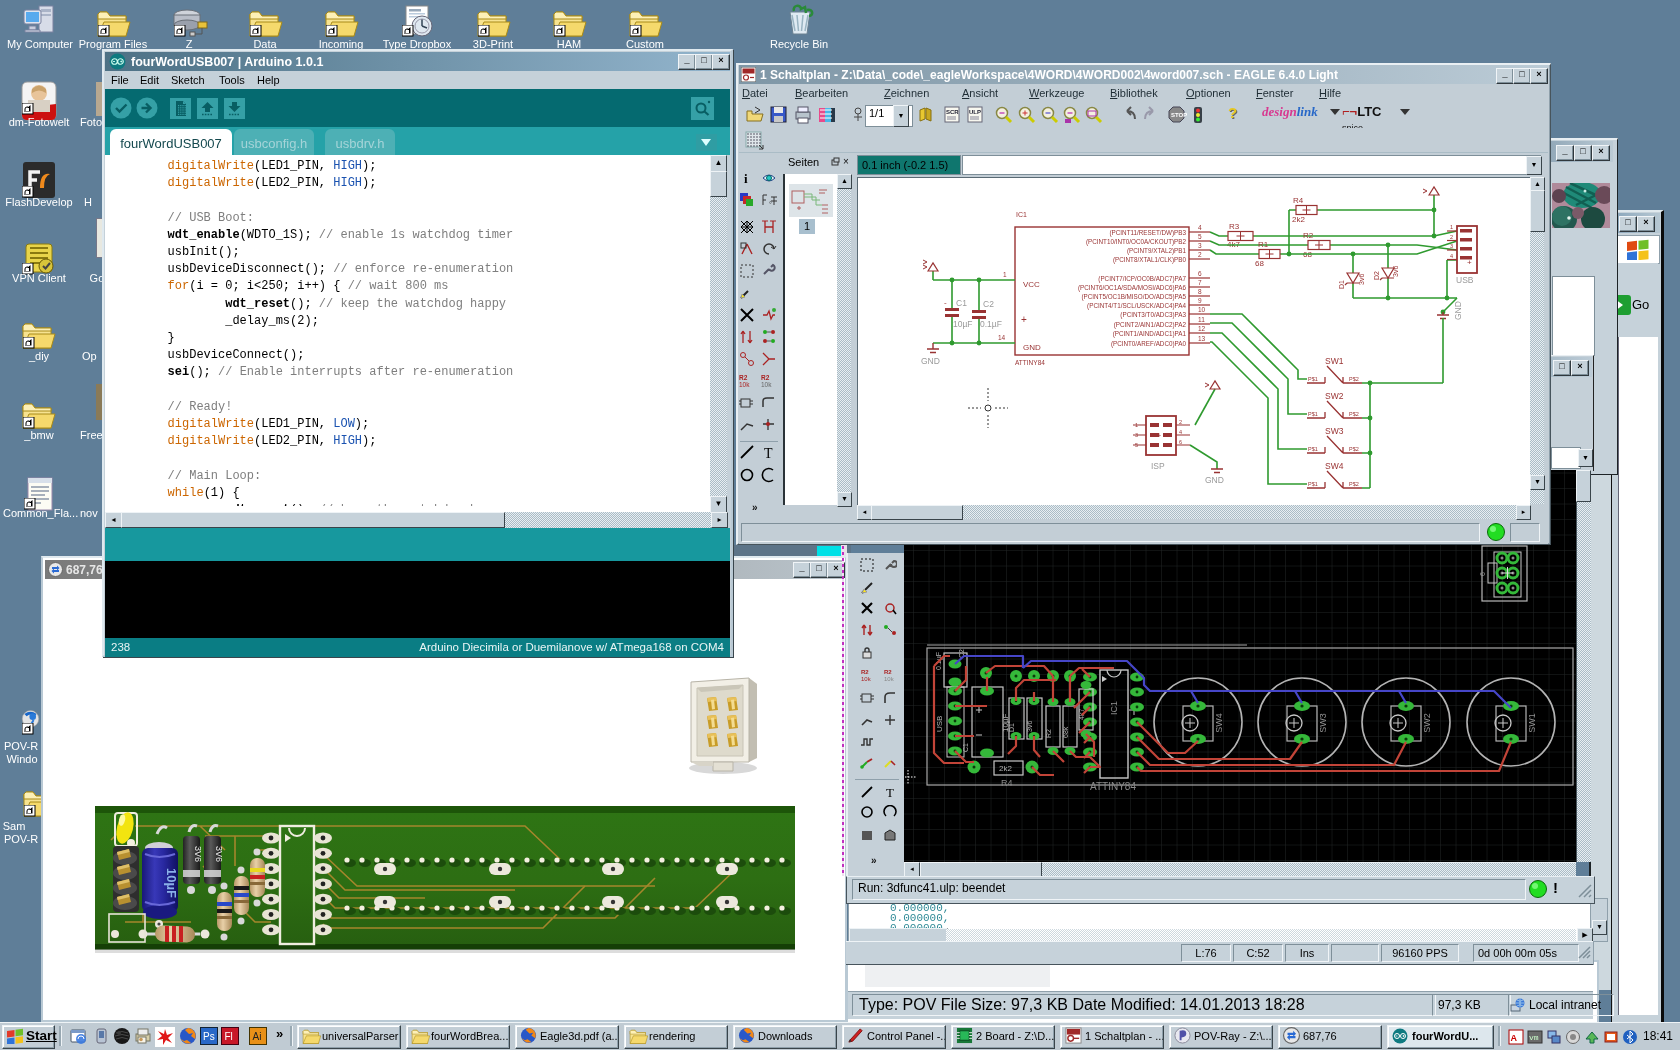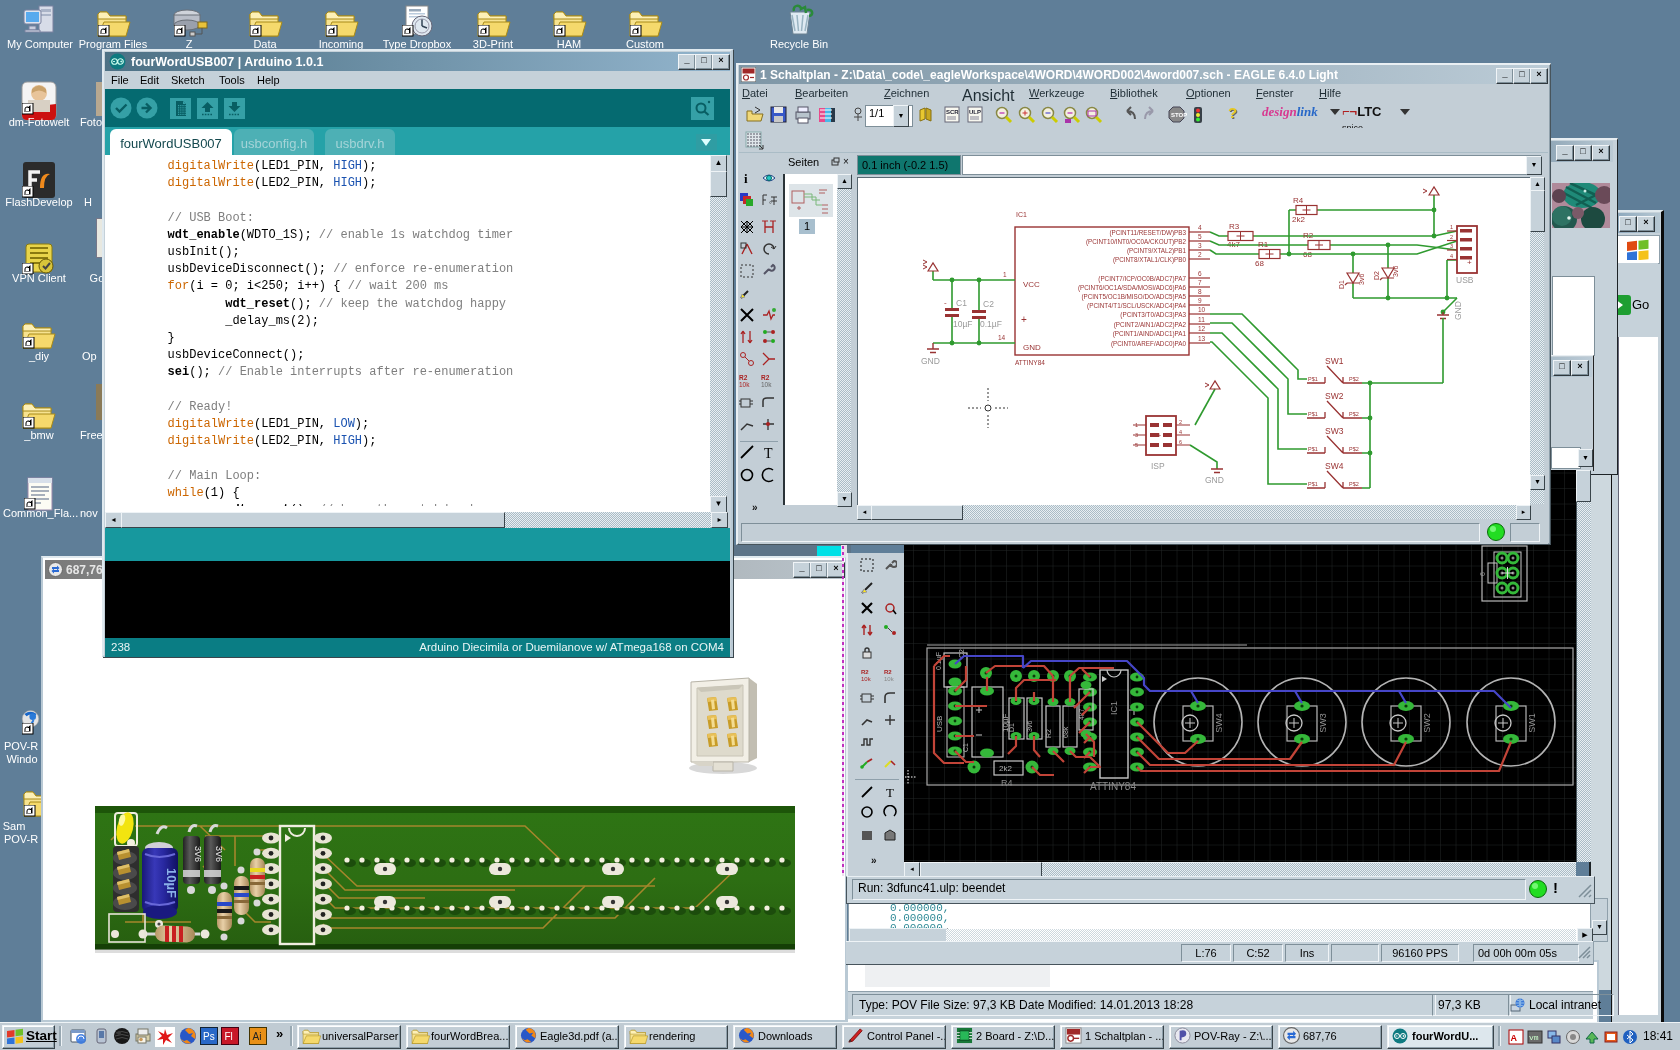--- a/index.html
+++ b/index.html
@@ -252,21 +252,21 @@
   </svg>
 <div class="ab" style="left:66px;top:563px;color:#e6e6e6;font-size:12px;font-weight:bold;">687,76</div>
 <div class="tbtn" style="left:793px;top:562px;">_</div>
 <div class="tbtn" style="left:810px;top:562px;">□</div>
 <div class="tbtn" style="left:827px;top:562px;">×</div>
 <div class="ab" style="left:45px;top:579px;width:798px;height:440px;background:#fff;"></div>
 
 <div class="ab" style="left:846px;top:960px;width:749px;height:60px;background:#fff;border:2px solid #b9c9d4;"></div>
 <div class="ab" style="left:865px;top:963px;width:185px;height:24px;background:#eef0f2;"></div>
 <div class="ab" style="left:848px;top:991px;width:745px;height:27px;background:#c6d2da;border-top:1px solid #8fa0ab;"></div>
-<div class="ab sunk" style="left:852px;top:994px;width:576px;height:20px;font-size:12px;color:#000;padding-left:6px;line-height:20px;">Type: POV File Size: 97,3 KB Date Modified: 14.01.2013 18:28</div>
+<div class="ab sunk" style="left:852px;top:994px;width:576px;height:20px;font-size:16px;color:#000;padding-left:6px;line-height:20px;">Type: POV File Size: 97,3 KB Date Modified: 14.01.2013 18:28</div>
 <div class="ab sunk" style="left:1432px;top:994px;width:72px;height:20px;font-size:12px;color:#000;padding-left:5px;line-height:20px;">97,3 KB</div>
 <div class="ab sunk" style="left:1508px;top:994px;width:84px;height:20px;font-size:12px;color:#000;padding-left:20px;line-height:20px;">Local intranet</div>
 <svg class="ab" style="left:1510px;top:997px" width="15" height="15" viewBox="0 0 15 15">
     <rect x="1" y="8" width="9" height="6" fill="#c8d4e0" stroke="#567"></rect>
     <circle cx="10" cy="6" r="4.5" fill="#3a78d8"></circle>
     <path d="M6 6 h8 M10 1.5 v9 M7 3 q3 2.5 6 0 M7 9 q3 -2.5 6 0" stroke="#bde" stroke-width=".7" fill="none"></path>
   </svg>
 
 <div class="ab" style="left:848px;top:898px;width:744px;height:65px;background:#fff;border:1px solid #8fa0ab;"></div>
 <div class="ab" style="left:890px;top:893px;width:300px;height:42px;background:#fff;font-family:'Liberation Mono',monospace;font-size:11px;line-height:10px;color:#2e8a96;"> 0.000000,<br> 0.000000,<br> 0.000000,<br> 0.000000.</div>
@@ -591,21 +591,21 @@
     <circle cx="5" cy="10.5" r="2.5" fill="none" stroke="#a02828" stroke-width="1.2"></circle>
     <path d="M9 10.5 h4" stroke="#a02828" stroke-width="1.2"></path>
   </svg>
 <div class="ab" style="left:760px;top:68px;font-size:12px;font-weight:bold;color:#fff;white-space:nowrap;">1 Schaltplan - Z:\Data\_code\_eagleWorkspace\4WORD\4WORD002\4word007.sch - EAGLE 6.4.0 Light</div>
 <div class="tbtn" style="left:1496px;top:68px;">_</div>
 <div class="tbtn" style="left:1513px;top:68px;">□</div>
 <div class="tbtn" style="left:1530px;top:68px;">×</div>
 <div class="ab" style="left:742px;top:87px;font-size:11px;color:#1e2c34;"><u>D</u>atei</div>
 <div class="ab" style="left:795px;top:87px;font-size:11px;color:#1e2c34;"><u>B</u>earbeiten</div>
 <div class="ab" style="left:884px;top:87px;font-size:11px;color:#1e2c34;"><u>Z</u>eichnen</div>
-<div class="ab" style="left:962px;top:87px;font-size:16px;color:#1e2c34;"><u>A</u>nsicht</div>
+<div class="ab" style="left:962px;top:87px;font-size:11px;color:#1e2c34;"><u>A</u>nsicht</div>
 <div class="ab" style="left:1029px;top:87px;font-size:11px;color:#1e2c34;"><u>W</u>erkzeuge</div>
 <div class="ab" style="left:1110px;top:87px;font-size:11px;color:#1e2c34;"><u>B</u>ibliothek</div>
 <div class="ab" style="left:1186px;top:87px;font-size:11px;color:#1e2c34;"><u>O</u>ptionen</div>
 <div class="ab" style="left:1256px;top:87px;font-size:11px;color:#1e2c34;"><u>F</u>enster</div>
 <div class="ab" style="left:1319px;top:87px;font-size:11px;color:#1e2c34;"><u>H</u>ilfe</div>
 <div class="ab" style="left:739px;top:102px;width:809px;height:26px;background:#c3ced6;border-bottom:1px solid #aabcc6;"></div>
 <svg class="ab" style="left:745px;top:105px" width="20" height="20" viewBox="0 0 20 20">
     <path d="M2 6 L2 16 L16 16 L18 9 L7 9 L7 6 Z" fill="#f0d878" stroke="#877020"></path>
     <path d="M10 2 L15 5 L10 8" fill="none" stroke="#333"></path>
   </svg>
@@ -1115,21 +1115,21 @@
 <div class="ab" style="left:696px;top:134px;width:21px;height:17px;background:#2f9da3;"></div>
 <div class="ab" style="left:701px;top:139px;width:0;height:0;border:5px solid transparent;border-top:7px solid #dff;"></div>
 <div class="ab" style="left:105px;top:155px;width:605px;height:357px;background:#fff;"></div>
 <div class="ab" style="left:110px;top:158px;width:598px;height:348px;overflow:hidden;font-family:'Liberation Mono',monospace;font-size:12px;line-height:17.2px;color:#000;white-space:pre;">        <span style="color:#cc6600">digitalWrite</span>(LED1_PIN, <span style="color:#1a52b0">HIGH</span>);
         <span style="color:#cc6600">digitalWrite</span>(LED2_PIN, <span style="color:#1a52b0">HIGH</span>);
 
         <span style="color:#7e7e7e">// USB Boot:</span>
         <b>wdt_enable</b>(WDTO_1S); <span style="color:#7e7e7e">// enable 1s watchdog timer</span>
         usbInit();
         usbDeviceDisconnect(); <span style="color:#7e7e7e">// enforce re-enumeration</span>
-        <span style="color:#cc6600">for</span>(i = 0; i&lt;250; i++) { <span style="color:#7e7e7e">// wait 200 ms</span>
+        <span style="color:#cc6600">for</span>(i = 0; i&lt;250; i++) { <span style="color:#7e7e7e">// wait 800 ms</span>
                 <b>wdt_reset</b>(); <span style="color:#7e7e7e">// keep the watchdog happy</span>
                 _delay_ms(2);
         }
         usbDeviceConnect();
         <b>sei</b>(); <span style="color:#7e7e7e">// Enable interrupts after re-enumeration</span>
 
         <span style="color:#7e7e7e">// Ready!</span>
         <span style="color:#cc6600">digitalWrite</span>(LED1_PIN, <span style="color:#1a52b0">LOW</span>);
         <span style="color:#cc6600">digitalWrite</span>(LED2_PIN, <span style="color:#1a52b0">HIGH</span>);
 

